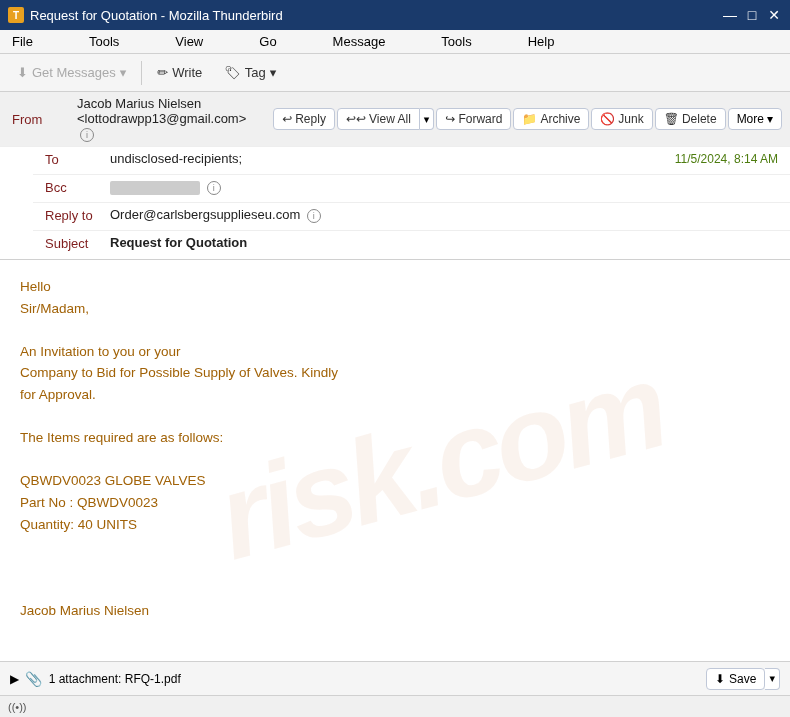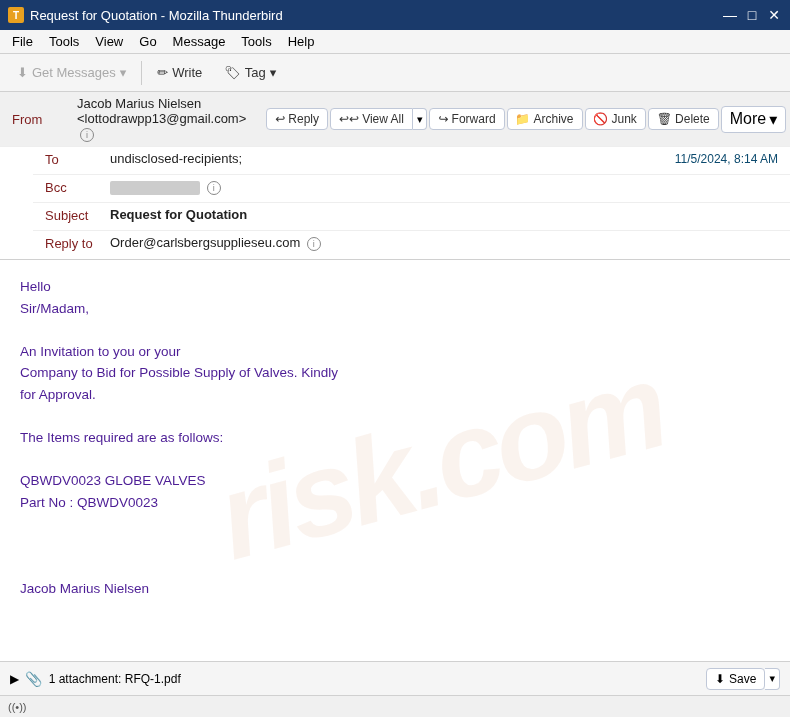--- a/index.html
+++ b/index.html
@@ -62,20 +62,21 @@
 
     
     .menu-bar {
       background: #f5f5f5;
       border-bottom: 1px solid #d0d0d0;
       display: flex;
       align-items: center;
       padding: 2px 4px;
       height: 24px;
       flex-shrink: 0;
+      gap: 40px;
     }
     .menu-item {
       padding: 2px 8px;
       cursor: pointer;
       font-size: 13px;
       border-radius: 3px;
     }
 
     
     .toolbar {
@@ -122,28 +123,28 @@
       background: white;
       cursor: pointer;
       font-size: 11px;
     }
     .action-group {
       display: flex;
     }
     .action-group .action-btn { border-radius: 4px 0 0 4px; }
     .more-btn {
       display: flex;
-      align-items: flex-start;
+      align-items: flex-end;
       gap: 3px;
       padding: 3px 8px;
       border: 1px solid #c0c8d8;
       border-radius: 4px;
       background: white;
       cursor: pointer;
-      font-size: 16px;
+      font-size: 12px;
       margin-left: auto;
     }
 
     
     .email-headers {
       background: white;
       border-bottom: 1px solid #d0d0d0;
       padding: 0;
       flex-shrink: 0;
     }
@@ -163,21 +164,21 @@
       font-size: 13px;
       padding-top: 1px;
     }
     .header-value {
       flex: 1;
       font-size: 13px;
       color: #222;
     }
     .date-time {
       font-size: 12px;
-      color: #0c4a6e;
+      color: #4d7c0f;
     }
     .info-icon {
       display: inline-flex;
       align-items: center;
       justify-content: center;
       width: 14px;
       height: 14px;
       border-radius: 50%;
       border: 1px solid #888;
       font-size: 9px;
@@ -199,21 +200,21 @@
     .email-body {
       flex: 1;
       background: white;
       overflow-y: auto;
       padding: 16px 20px;
       position: relative;
     }
     .email-body-text {
       font-size: 13.5px;
       line-height: 1.6;
-      color: #4c1d95;
+      color: #a16207;
     }
     .watermark {
       position: absolute;
       top: 50%;
       left: 50%;
       transform: translate(-40%, -50%) rotate(-15deg);
       opacity: 0.07;
       font-size: 120px;
       font-weight: 900;
       color: #c06020;
@@ -387,47 +388,48 @@
 
   <div class="header-row">
     <span class="header-label">Bcc</span>
     <span class="header-value">
       <span class="bcc-redacted"></span>
       <span class="info-icon">i</span>
     </span>
   </div>
 
   <div class="header-row">
-    <span class="header-label">Subject</span>
-    <span class="header-value subject-bold">Request for Quotation</span>
-  </div>
-
-  <div class="header-row">
     <span class="header-label">Reply to</span>
     <span class="header-value">
       <span>Order@carlsbergsupplieseu.com</span>
       <span class="info-icon">i</span>
     </span>
   </div>
+
+  <div class="header-row">
+    <span class="header-label">Subject</span>
+    <span class="header-value subject-bold">Request for Quotation</span>
+  </div>
 </div>
 
 <div class="email-body">
   <div class="watermark">risk.com</div>
   <div class="email-body-text">
     <div>Hello</div>
     <div>Sir/Madam,</div>
     <br>
     <div>An Invitation to you or your</div>
     <div>Company to Bid for Possible Supply of Valves. Kindly</div>
     <div>for Approval.</div>
     <br>
     <div>The Items required are as follows:</div>
     <br>
     <div>QBWDV0023 GLOBE VALVES</div>
     <div>Part No : QBWDV0023</div>
+    <div>Quantity: 40 UNITS</div>
     <br>
     <br>
     <br>
     <div>Jacob Marius Nielsen</div>
     
     
     
     
     
     

